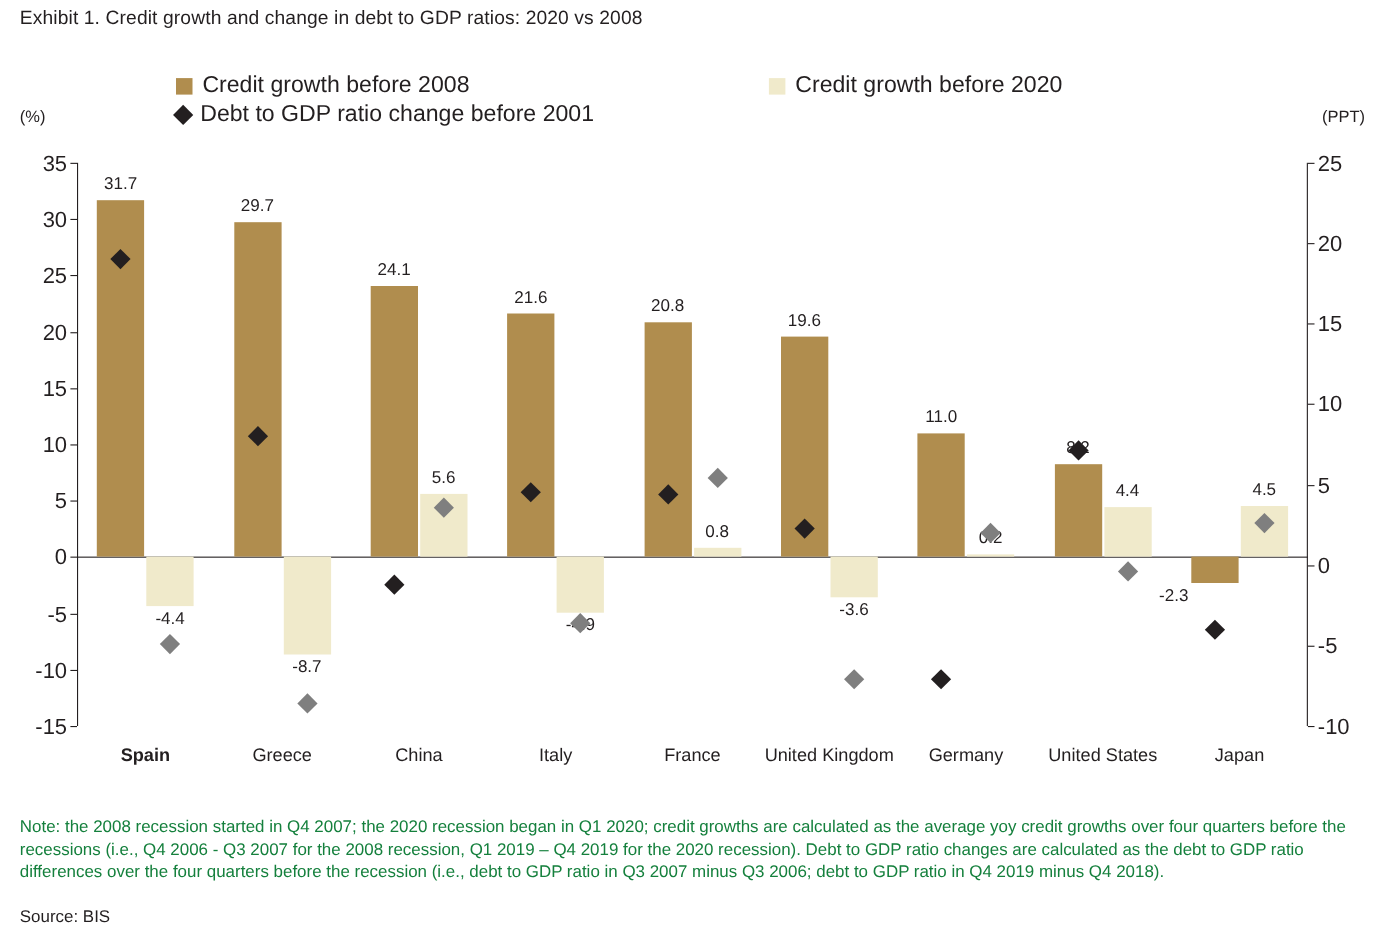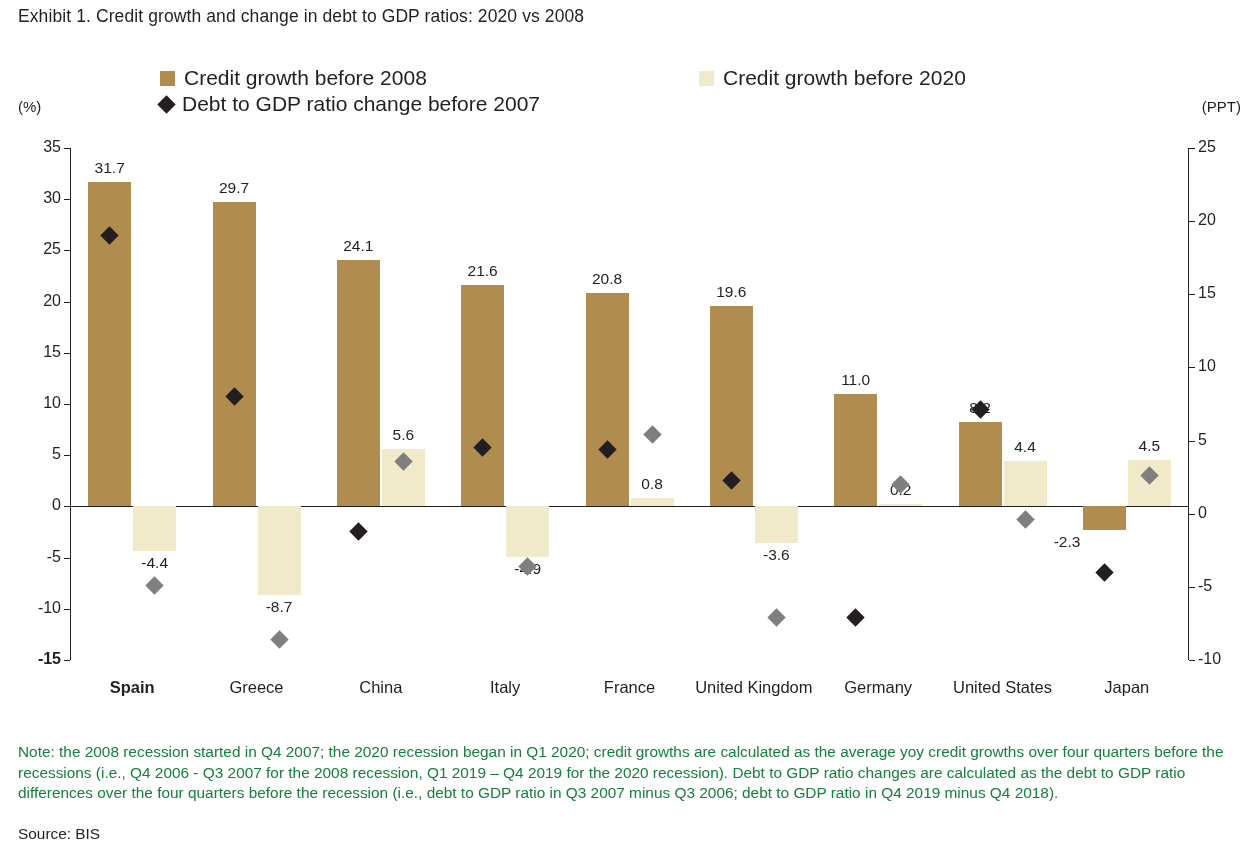--- a/index.html
+++ b/index.html
@@ -95,21 +95,21 @@
     background: #231f20;
   }
   .tick {
     position: absolute;
     width: 6px;
     height: 1px;
     background: #231f20;
   }
   .ytick-label {
     position: absolute;
-    font-size: 16px;
+    font-size: 20px;
     text-align: right;
     white-space: nowrap;
   }
   .ytick-label.left { right: 1128px; width: 60px; }
   .ytick-label.right { left: 1128px; width: 60px; text-align: left; }
 
   .bar {
     position: absolute;
   }
   .bar.c2008 { background: #b08d4e; }
@@ -172,34 +172,34 @@
         <span>Credit growth before 2008</span>
       </div>
       <div class="legend-item col2">
         <span class="sw-box" style="background:#f0eacb"></span>
         <span>Credit growth before 2020</span>
       </div>
     </div>
     <div class="legend-row">
       <div class="legend-item col1">
         <span class="sw-diamond" style="background:#231f20"></span>
-        <span>Debt to GDP ratio change before 2007</span>
+        <span>Debt to GDP ratio change before 2001</span>
       </div>
     </div>
   </div>
 
   <div class="axis-unit-left">(%)</div>
   <div class="axis-unit-right">(PPT)</div>
 
   <div id="plot">
       <div class="axis-line" style="left: 0px; top: 0px; width: 1px; height: 512px;"></div>
       <div class="axis-line" style="left: 1118px; top: 0px; width: 1px; height: 512px;"></div>
       <div class="zero-line" style="top: 358.4px;"></div>
       <div class="tick" style="left: -6px; top: 512px;"></div>
-      <div class="ytick-label left" style="top: 502px; font-weight: bold;">-15</div>
+      <div class="ytick-label left" style="top: 502px;">-15</div>
       <div class="tick" style="left: -6px; top: 460.8px;"></div>
       <div class="ytick-label left" style="top: 450.8px;">-10</div>
       <div class="tick" style="left: -6px; top: 409.6px;"></div>
       <div class="ytick-label left" style="top: 399.6px;">-5</div>
       <div class="tick" style="left: -6px; top: 358.4px;"></div>
       <div class="ytick-label left" style="top: 348.4px;">0</div>
       <div class="tick" style="left: -6px; top: 307.2px;"></div>
       <div class="ytick-label left" style="top: 297.2px;">5</div>
       <div class="tick" style="left: -6px; top: 256px;"></div>
       <div class="ytick-label left" style="top: 246px;">10</div>

